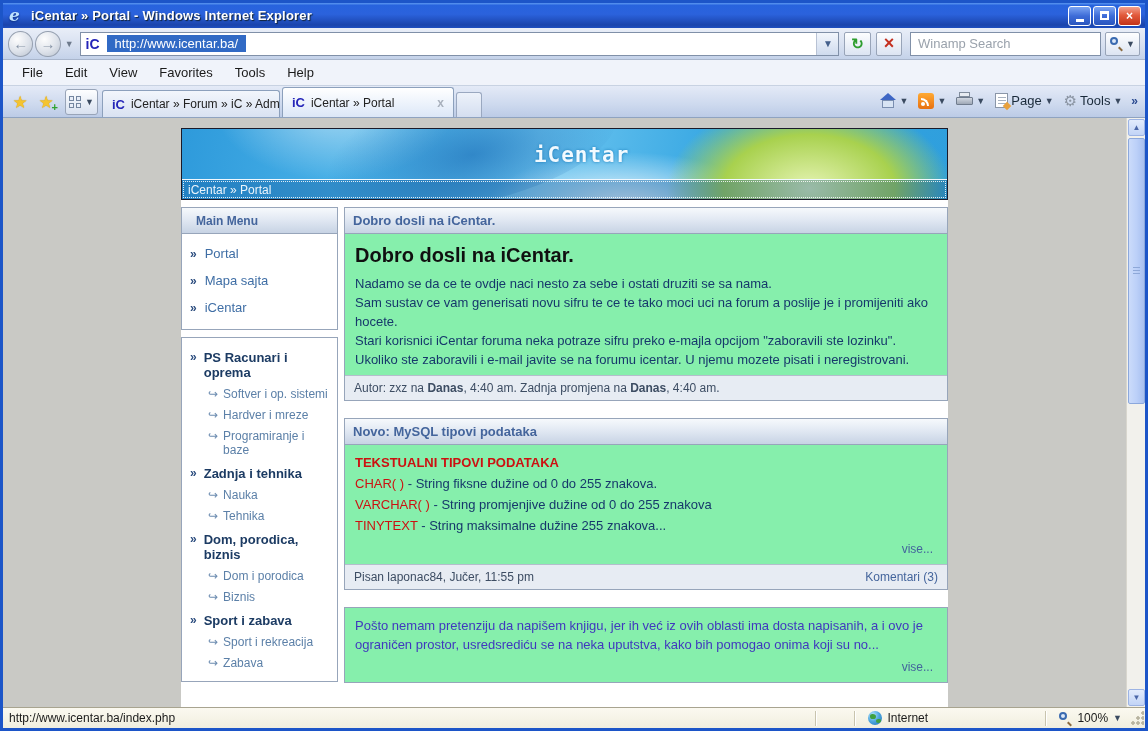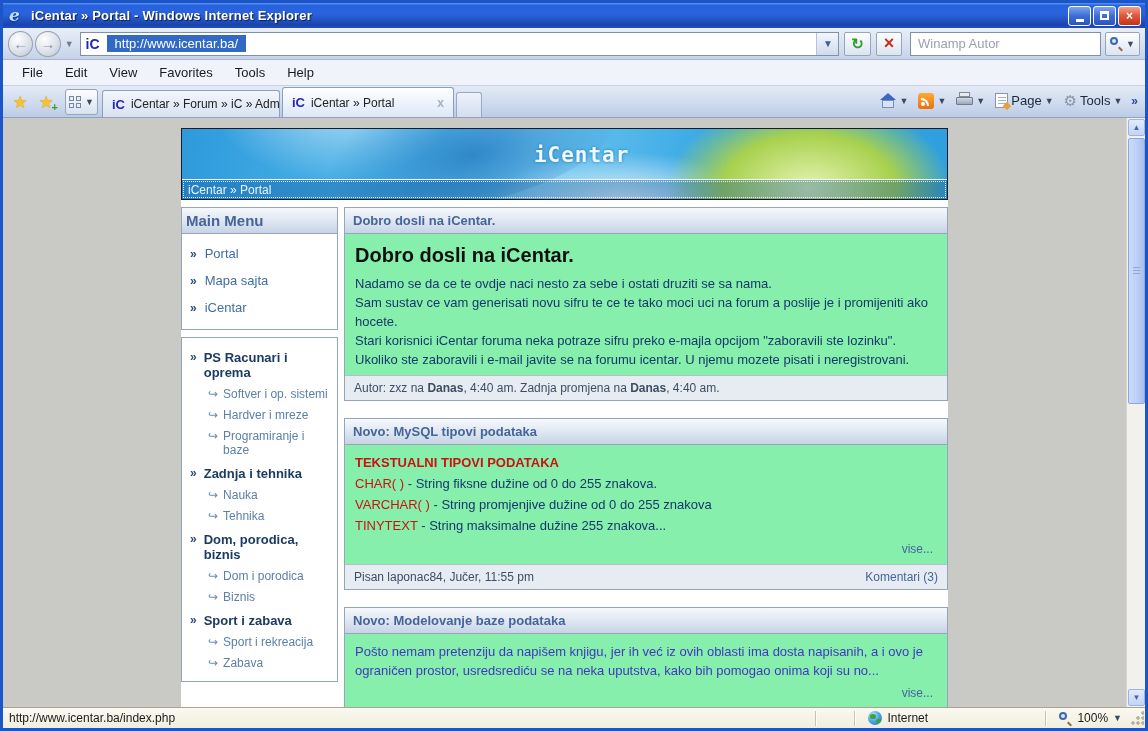--- a/index.html
+++ b/index.html
@@ -108,23 +108,23 @@
   .banner-line { position:absolute; left:0; right:0; bottom:19px; height:1px; background:#F0F8FF; }
   .banner-foot { position:absolute; left:0; right:0; bottom:0; height:19px; background:rgba(12,80,150,.35);
     outline:1px dotted rgba(255,255,255,.85); outline-offset:-2px; display:flex; align-items:center; }
   .breadcrumb { color:#EAF4FC; font-size:12px; padding-left:6px; }
 
   
   .sidebar { position:absolute; left:0; top:79px; width:157px; }
   .main { position:absolute; left:163px; top:79px; width:604px; }
 
   .box { border:1px solid #97A5BA; margin-bottom:7px; background:#fff; }
-  .box-h { height:26px; display:flex; align-items:center; padding-left:4px;
+  .box-h { height:26px; display:flex; align-items:center; padding-left:14px;
     background:linear-gradient(180deg,#F6F9FC 0%,#E2E9F3 45%,#C7D3E4 100%);
-    border-bottom:1px solid #97A5BA; color:#44659C; font-weight:bold; font-size:15px; }
+    border-bottom:1px solid #97A5BA; color:#44659C; font-weight:bold; font-size:12px; }
   .box-b { padding:6px 4px 8px 8px; }
 
   .mm-item { display:flex; align-items:center; gap:8px; padding:6px 0; font-size:13px; }
   .mm-item .bl { color:#2B4C7E; font-weight:bold; font-size:12px; }
   .mm-item .lb { color:#3F6EA5; }
 
   .f-cat { display:flex; align-items:flex-start; gap:7px; padding:6px 0 3px 0; font-size:13px; font-weight:bold; color:#1C3B63; }
   .f-cat .bl { color:#2B4C7E; font-size:12px; }
   .f-sub { display:flex; align-items:flex-start; gap:5px; padding:4px 0 3px 18px; font-size:12px; color:#5C80A8; }
   .f-sub .ar { color:#6C8CB0; font-size:12px; }
@@ -214,21 +214,21 @@
       <span class="addr-val">http://www.icentar.ba/</span>
       <span class="addr-drop">▼</span>
     </div>
     <span class="sqbtn refresh">
         <span>↻</span>
       </span>
     <span class="sqbtn stopx">
         <span>×</span>
       </span>
     <div class="search-wrap">
-      <span class="search-ph">Winamp Autor</span>
+      <span class="search-ph">Winamp Search</span>
     </div>
     <span class="search-btn">
       <span class="mag">
           <i></i>
           <b></b>
         </span>
       <span class="dropcaret">▼</span>
     </span>
   </div>
 
@@ -418,21 +418,20 @@
             <div class="dt-row"><span class="term">TINYTEXT</span><span> - String maksimalne dužine 255 znakova...</span></div>
             <div class="more">vise...</div>
           </div>
           <div class="panel-f">
             <span>Pisan laponac84, Jučer, 11:55 pm</span>
             <span class="right">Komentari (3)</span>
           </div>
         </div>
 
         <div class="panel">
-          <div class="panel-h">Novo: Modelovanje baze podataka</div>
           <div class="panel-b">
             <div class="purple">Pošto nemam pretenziju da napišem knjigu, jer ih već iz ovih oblasti ima dosta napisanih, a i ovo je ograničen prostor, usredsrediću se na neka uputstva, kako bih pomogao onima koji su no...</div>
             <div class="more">vise...</div>
           </div>
 
         </div>
 
       </div>
     </div>
 

